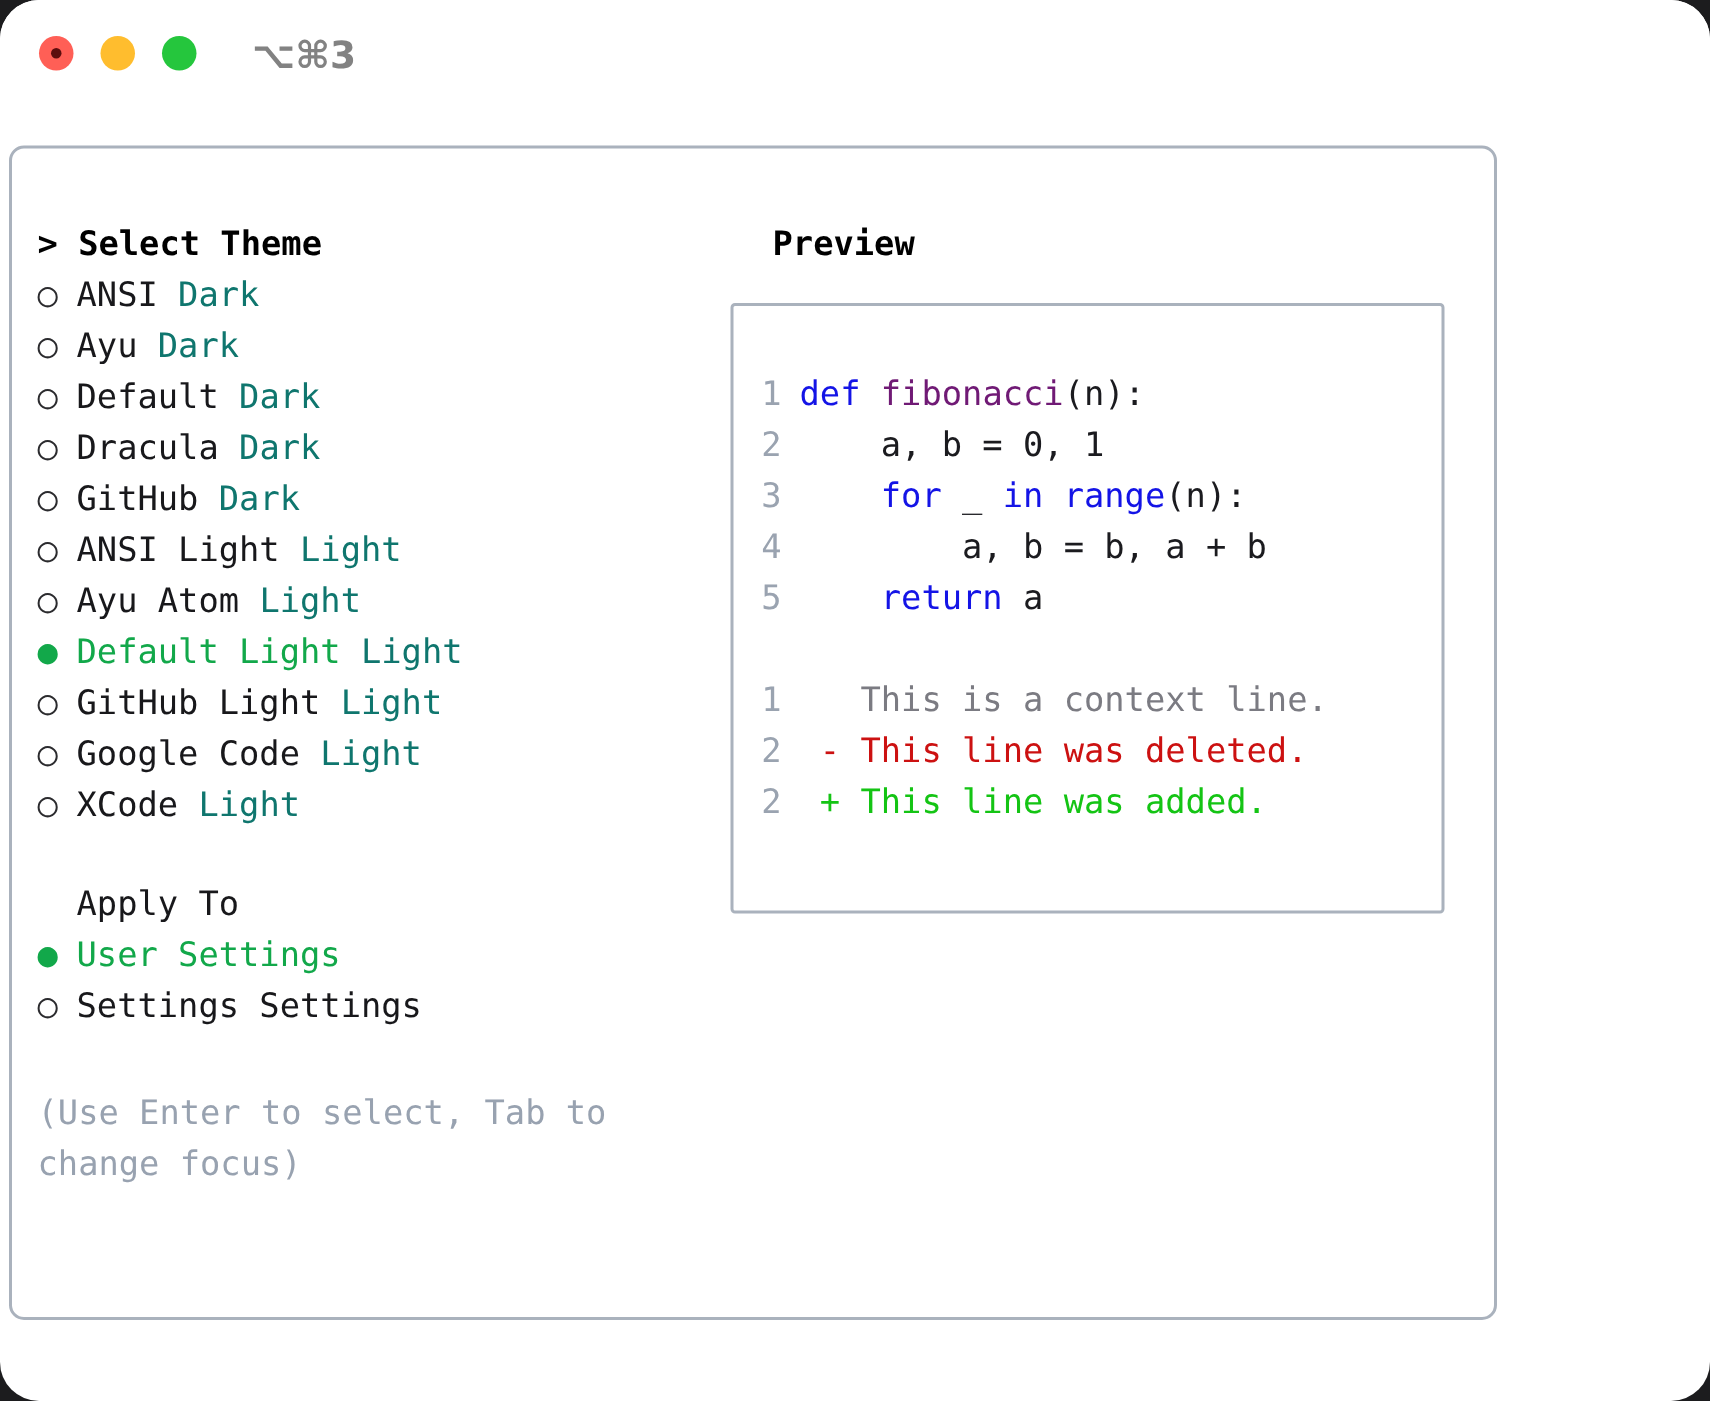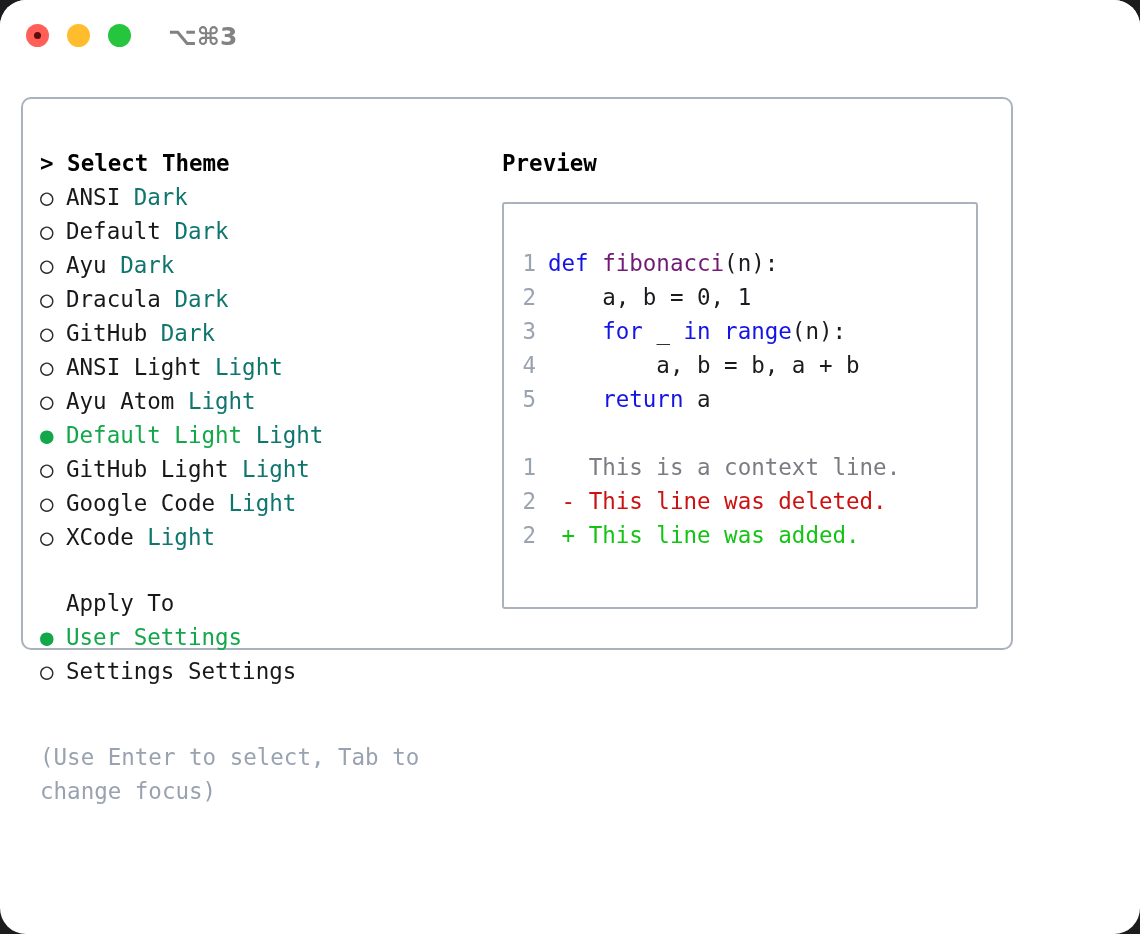--- a/index.html
+++ b/index.html
@@ -61,24 +61,24 @@
     top: 22px;
     font-family: "DejaVu Sans", sans-serif;
     font-size: 25px;
     font-weight: bold;
     color: #828282;
     letter-spacing: 0px;
   }
   
   #panel {
     position: absolute;
-    left: 21px;
+    left: 6px;
     top: 97px;
     width: 992px;
-    height: 553px;
+    height: 783px;
     border: 2px solid #aab2bd;
     border-radius: 10px;
     background: #ffffff;
     box-sizing: border-box;
   }
   
   #left-col {
     position: absolute;
     left: 17px;
     top: 47px;
@@ -107,40 +107,41 @@
     color: #0f766e;
     margin-top: 24px;
   }
   .row.section-label {
     padding-left: 26px;
     color: #18181b;
   }
   .spacer-sm { height: 32px; }
   .spacer-md { height: 34px; }
   #hint {
-    margin-top: 18px;
+    margin-top: 3px;
     width: 400px;
     font-size: 22.5px;
     line-height: 34px;
     color: #98a2b0;
     white-space: pre-wrap;
     word-break: normal;
   }
   
   #right-col {
     position: absolute;
     left: 479px;
     top: 47px;
     width: 490px;
   }
   #preview-title {
     font-size: 22.5px;
     font-weight: bold;
     color: #000000;
     line-height: 34px;
+    margin-left: 28px;
   }
   #preview-box {
     margin-top: 22px;
     width: 476px;
     height: 407px;
     border: 2px solid #aab2bd;
     border-radius: 3px;
     box-sizing: border-box;
     background: #ffffff;
     position: relative;
@@ -191,25 +192,25 @@
       <div class="row header">
         <span>&gt; Select Theme</span>
       </div>
 
       <div class="row">
         <span class="marker dot-hollow">○</span><span class="label">ANSI</span> <span class="tag">Dark</span>
       </div>
 
 
       <div class="row">
+        <span class="marker dot-hollow">○</span><span class="label">Ayu</span> <span class="tag">Dark</span>
+      </div>
+
+      <div class="row">
         <span class="marker dot-hollow">○</span><span class="label">Default</span> <span class="tag">Dark</span>
-      </div>
-
-      <div class="row">
-        <span class="marker dot-hollow">○</span><span class="label">Ayu</span> <span class="tag">Dark</span>
       </div>
 
       <div class="row">
         <span class="marker dot-hollow">○</span><span class="label">Dracula</span> <span class="tag">Dark</span>
       </div>
 
       <div class="row">
         <span class="marker dot-hollow">○</span><span class="label">GitHub</span> <span class="tag">Dark</span>
       </div>
 

